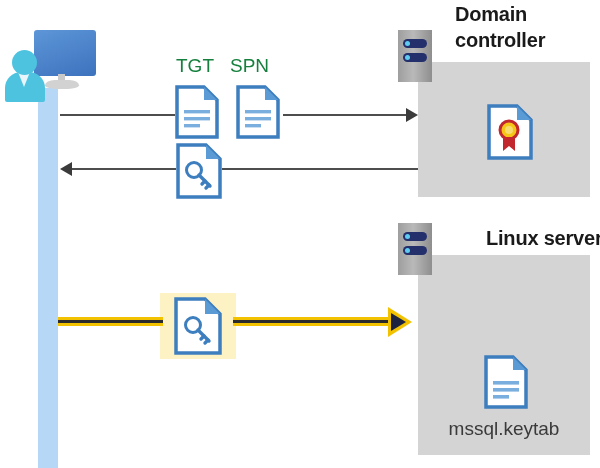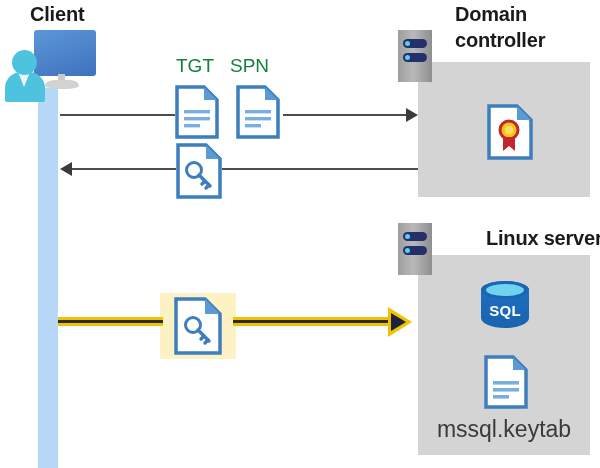--- a/index.html
+++ b/index.html
@@ -27,21 +27,21 @@
     line-height: 25px;
     letter-spacing: -0.2px;
   }
   .label-plain {
     color: #15803d;
     font-size: 19px;
     line-height: 22px;
   }
   .caption {
     color: #3a3a3a;
-    font-size: 23px;
+    font-size: 19px;
     line-height: 22px;
     text-align: center;
   }
 
   
   .lifeline {
     left: 38px;
     top: 88px;
     width: 20px;
     height: 380px;
@@ -209,21 +209,20 @@
     font-size: 15px;
     font-weight: bold;
     letter-spacing: 0.3px;
   }
 </style>
 </head>
 <body>
 
 <div id="canvas">
 
-  <div class="abs title-bold" style="left:30px; top:2px;">Client</div>
 
   <div class="abs lifeline"></div>
 
   <div class="abs" style="left:0; top:0; width:110px; height:105px;">
     <div class="abs monitor-screen"></div>
     <div class="abs monitor-neck"></div>
     <div class="abs monitor-base"></div>
     <div class="abs person-body"></div>
     <div class="abs person-collar"></div>
     <div class="abs person-head"></div>
@@ -251,27 +250,20 @@
 
   <div class="abs server-box" style="left:418px; top:255px; width:172px; height:200px;"></div>
 
   <div class="abs rack" style="left:398px; top:223px;">
     <span class="bar b1"></span>
     <span class="bar b2"></span>
   </div>
 
   <div class="abs title-bold" style="left:450px; top:226px; width:150px;margin-left:36px;">Linux server</div>
 
-  <div class="abs sql-cyl" style="left:481px; top:281px;">
-    <div class="sql-top"></div>
-    <div class="sql-body"></div>
-    <div class="sql-top"></div>
-    <div class="sql-top-inner"></div>
-    <div class="sql-text">SQL</div>
-  </div>
 
   <div class="doc" style="left:484px; top:355px;">
     <svg width="44" height="54" viewBox="0 0 44 54">
       <path d="M2 2 H29 L42 15 V52 H2 Z" fill="#ffffff" stroke="#3d7ebf" stroke-width="3.5"></path>
       <path d="M29 2 L42 15 H29 Z" fill="#5a9bd5"></path>
       <rect x="9" y="26" width="26" height="3.6" fill="#7aaede"></rect>
       <rect x="9" y="33" width="26" height="3.6" fill="#7aaede"></rect>
       <rect x="9" y="40" width="16" height="3.6" fill="#7aaede"></rect>
     </svg>
   </div>

